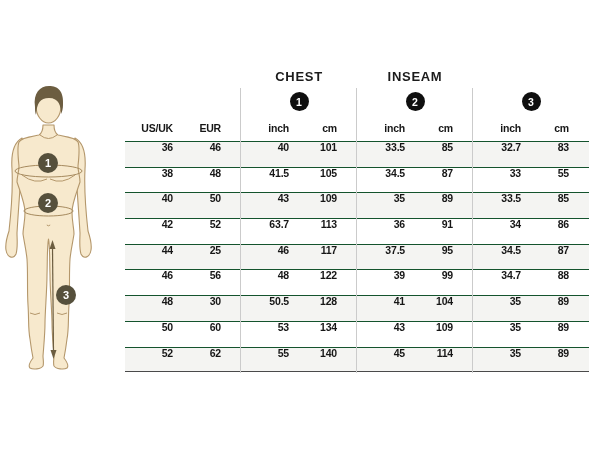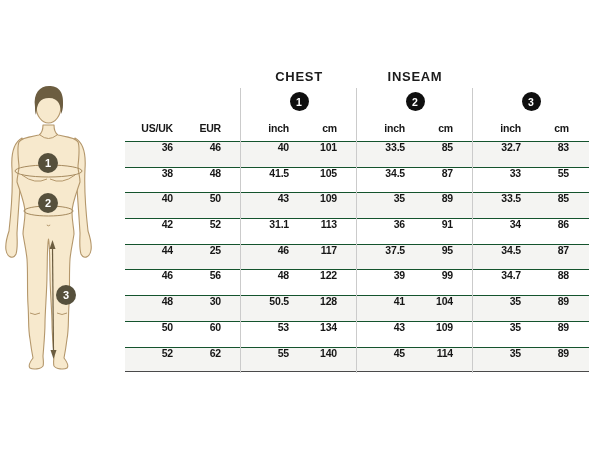--- a/index.html
+++ b/index.html
@@ -142,21 +142,21 @@
           <div class="cell ca">43</div>
           <div class="cell cb">109</div>
           <div class="cell ca">35</div>
           <div class="cell cb">89</div>
           <div class="cell ca">33.5</div>
           <div class="cell cb">85</div>
         </div>
         <div class="trow">
           <div class="cell ca">42</div>
           <div class="cell cb">52</div>
-          <div class="cell ca">31.1</div>
+          <div class="cell ca">63.7</div>
           <div class="cell cb">113</div>
           <div class="cell ca">36</div>
           <div class="cell cb">91</div>
           <div class="cell ca">34</div>
           <div class="cell cb">86</div>
         </div>
         <div class="trow stripe">
           <div class="cell ca">44</div>
           <div class="cell cb">25</div>
           <div class="cell ca">46</div>

